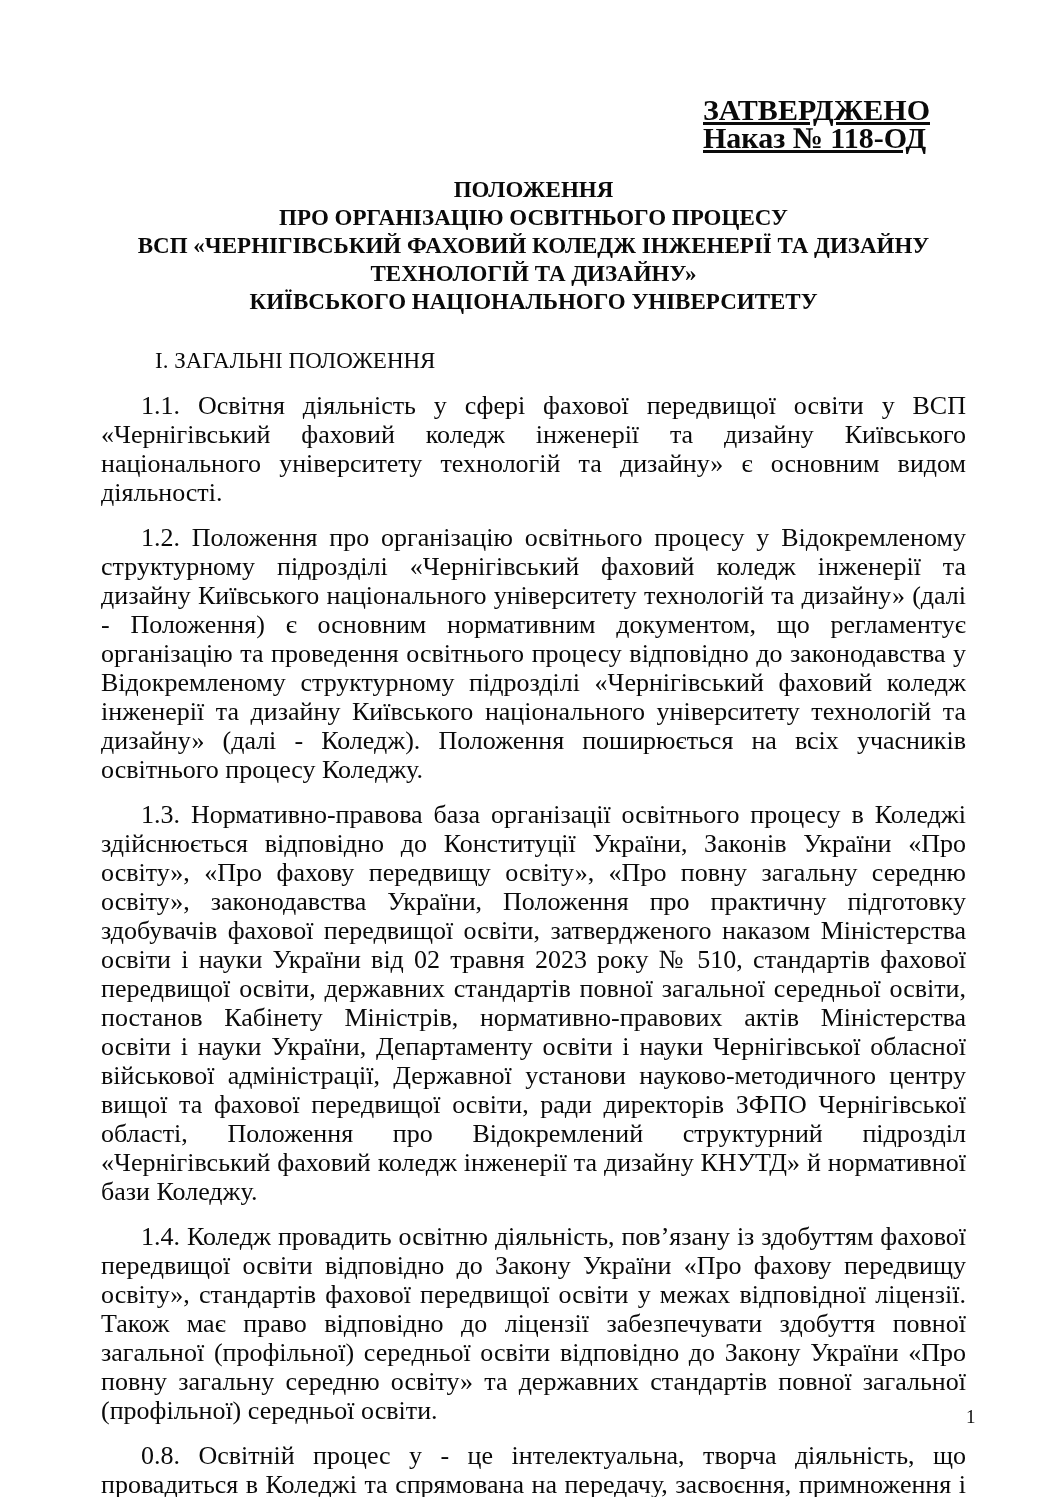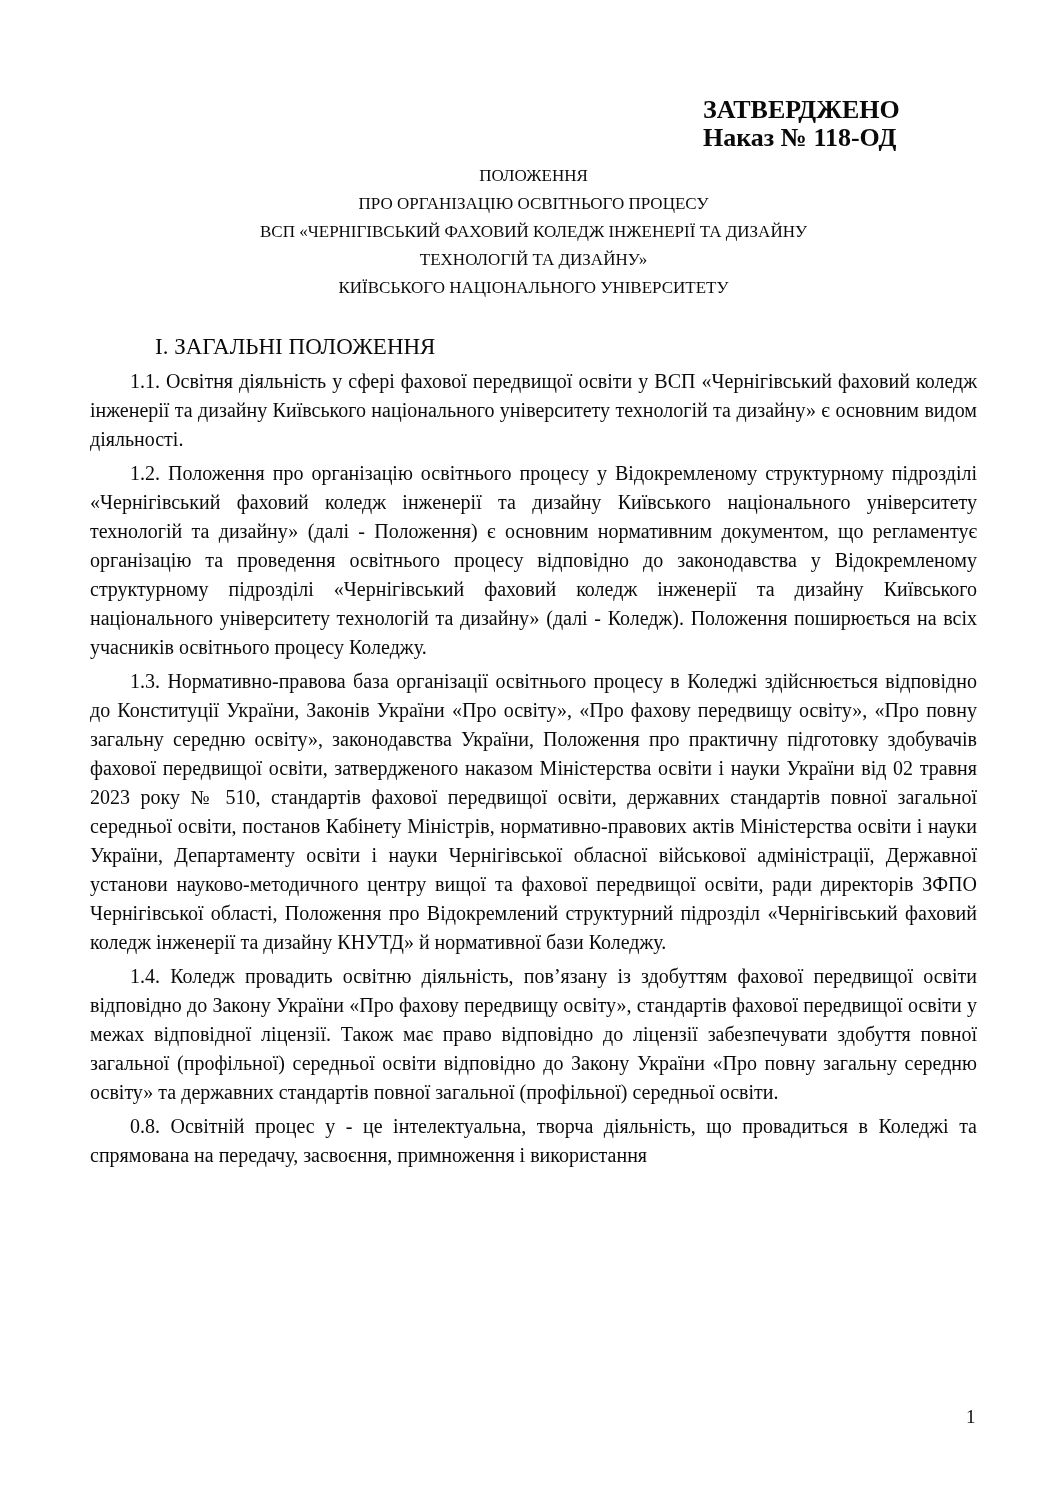--- a/index.html
+++ b/index.html
@@ -18,42 +18,43 @@
     box-sizing: border-box;
   }
   .content {
     position: absolute;
     left: 85px;
     top: 96px;
     width: 897px;
   }
   .approval {
     margin-left: 618px;
-    font-size: 26px;
+    font-size: 30px;
     line-height: 28px;
     white-space: nowrap;
+    text-decoration: underline;
   }
   .approval .bold { font-weight: bold; }
   .doc-title {
-    margin-top: 10px;
+    margin-top: 24px;
     text-align: center;
-    font-weight: normal;
-    font-size: 17px;
+    font-weight: bold;
+    font-size: 23px;
     line-height: 28px;
   }
   .section-heading {
     margin: 30px 0 6px 0;
     padding-left: 70px;
     font-weight: normal;
     font-size: 23px;
     line-height: 29px;
   }
   .body-text p {
-    margin: 5px;
-    font-size: 20px;
+    margin: 16px;
+    font-size: 26px;
     line-height: 29px;
     text-align: justify;
     text-indent: 40px;
   }
   .page-number {
     position: absolute;
     left: 966px;
     top: 1406px;
     font-size: 19px;
     line-height: 22px;

